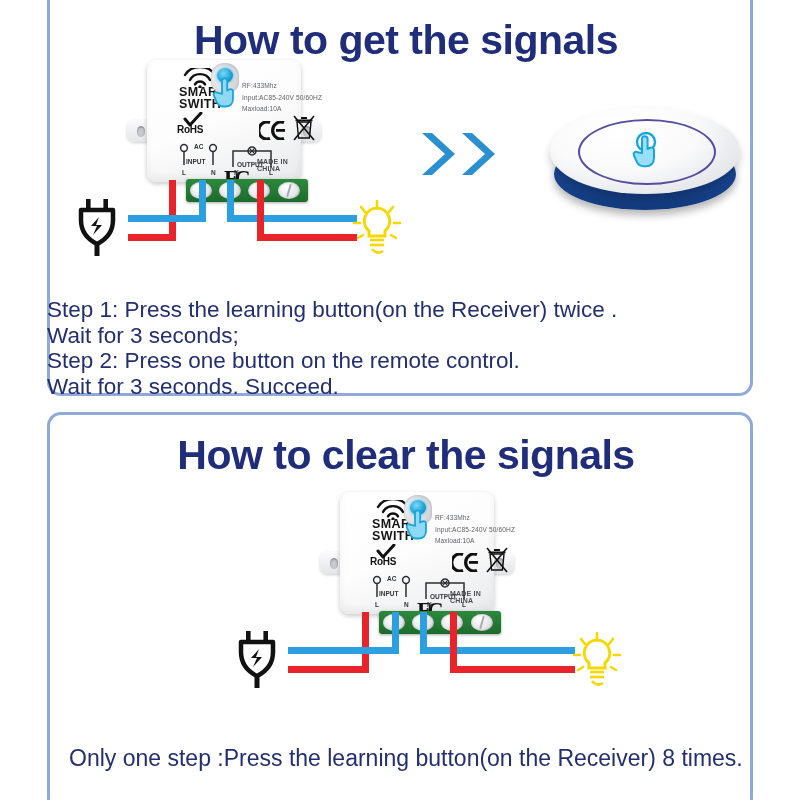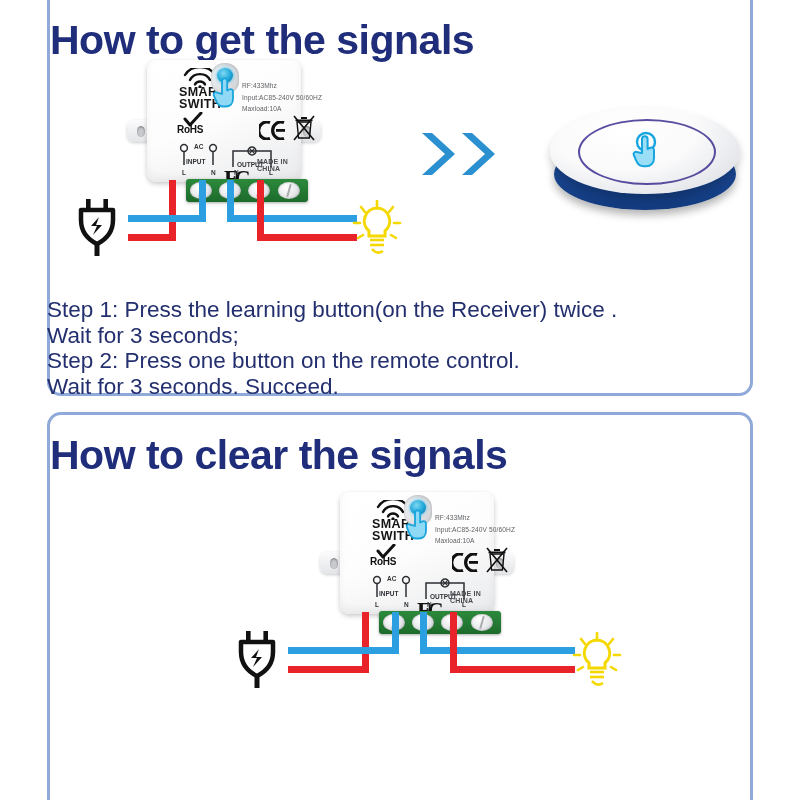--- a/index.html
+++ b/index.html
@@ -17,21 +17,22 @@
     border:3px solid #8fa9d8;
     border-radius:14px;
     background:#ffffff;
     box-sizing:border-box;
   }
   #panel-get{ top:-14px; height:410px; }
   #panel-clear{ top:412px; height:400px; }
 
   .title{
     position:absolute;
-    left:0;right:0;
+    left:12px;right:0;
+    text-align:center;
     color:#1f2d7a;
     font-weight:bold;
     font-size:41px;
     letter-spacing:-0.5px;
     white-space:nowrap;
   }
   #title-get{ top:28px; }
   #title-clear{ top:17px; }
 
   .steps{
@@ -306,20 +307,21 @@
   </div>
 </div>
 
 <div class="steps" id="steps-get">Step 1: Press the learning button(on the Receiver) twice .
 Wait for 3 seconds;
 Step 2: Press one button on the remote control.
 Wait for 3 seconds. Succeed.</div>
 
 <div class="panel" id="panel-clear">
   <div class="title" id="title-clear">How to clear the signals</div>
+  <div class="steps" id="step-clear">Only one step :Press the learning button(on the Receiver) 8 times.</div>
 </div>
 
 <div class="receiver" style="left:318px; top:492px;">
   <div class="rc-ear left"></div>
   <div class="rc-ear right"></div>
   <div class="rc-body">
 
     <svg class="wifi-ico" viewBox="0 0 34 20">
       <path d="M2 7 A17 15 0 0 1 32 7" stroke="#111" stroke-width="2.4" fill="none" stroke-linecap="round"></path>
       <path d="M7 12 A11 10 0 0 1 27 12" stroke="#111" stroke-width="2.4" fill="none" stroke-linecap="round"></path>

